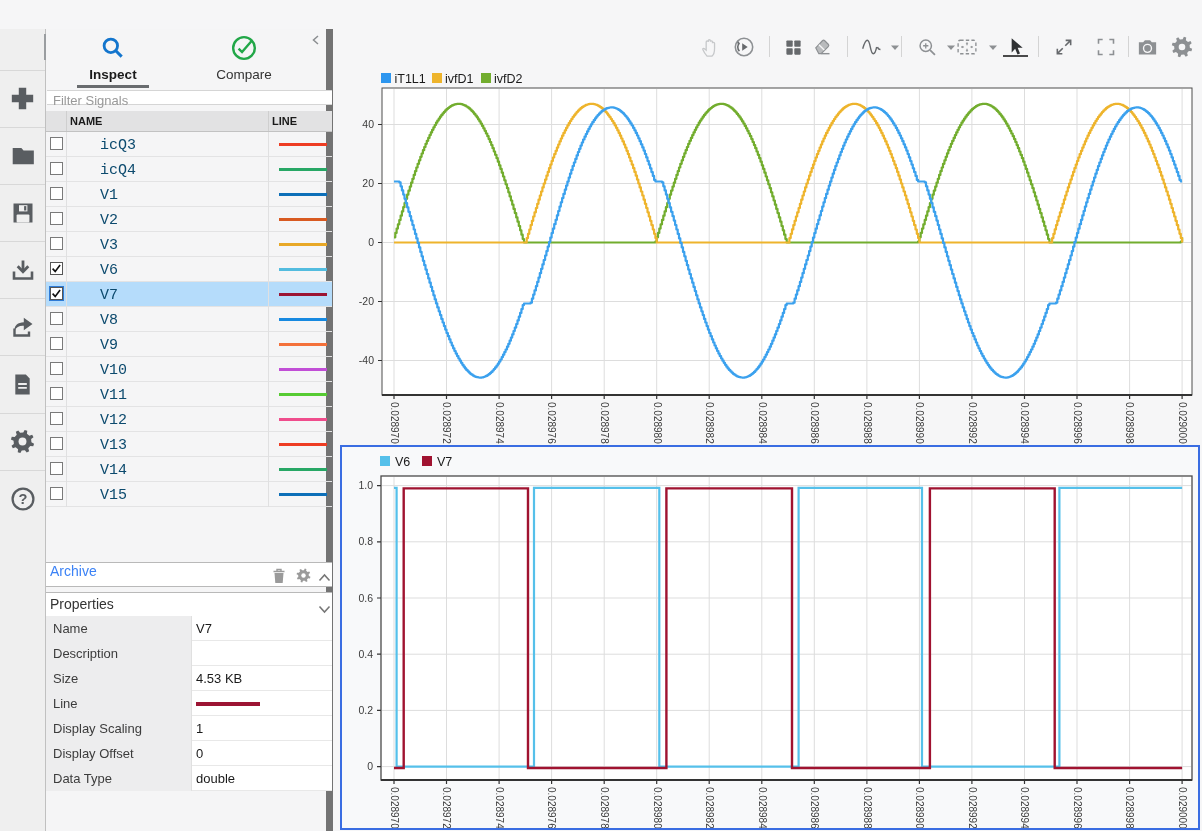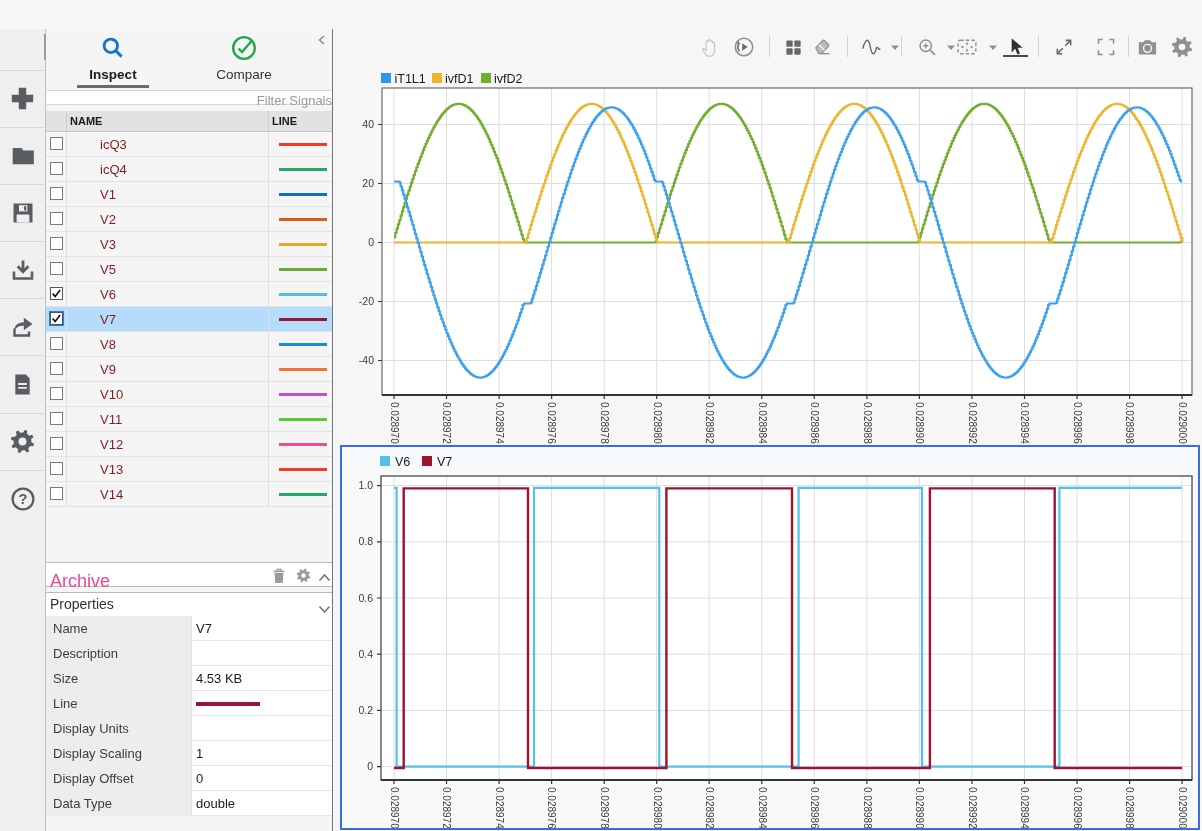--- a/index.html
+++ b/index.html
@@ -6,45 +6,45 @@
 #app { position:relative; width:1202px; height:831px; }
 
 #tbar { position:absolute; left:0; top:0; width:1202px; height:29px; background:#272c34; border-radius:7px 7px 0 0; }
 #tbar .ttl { position:absolute; left:0; right:0; top:6px; text-align:center; color:#ccd2d9; font-size:14px; font-weight:bold; }
 #tbar .chev { position:absolute; left:9px; top:4px; color:#b7bcc2; }
 .wbtn { position:absolute; top:0; }
 
 #sbar { position:absolute; left:0; top:29px; width:46px; height:802px; background:#efefef; border-right:1px solid #c0c0c0; }
 .sbc { position:absolute; left:0; width:45px; height:57px; display:flex; align-items:center; justify-content:center; border-top:1px solid #d8d8d8; }
 
-#lp { position:absolute; left:46px; top:29px; width:287px; height:802px; background:#f5f5f6; border-right:1px solid #737373; }
+#lp { position:absolute; left:46px; top:29px; width:287px; height:802px; background:#f5f5f6; border-right:7px solid #737373; }
 .tab { position:absolute; top:6px; width:120px; text-align:center; }
 .tab .lbl { font-size:13.5px; color:#333; margin-top:2px; display:block; }
 #tab-inspect { left:7px; }
 #tab-inspect .lbl { font-weight:bold; color:#1a1a1a; }
 #tab-compare { left:138px; }
 .tabund { position:absolute; left:31px; top:56px; width:72px; height:3px; background:#696c6f; }
 .pchev { position:absolute; right:6px; top:5px; color:#8a8d90; font-size:13px; }
-#filter { position:absolute; left:1px; top:61px; width:285px; height:15px; background:#fff; border-top:1px solid #d5d5d5; border-bottom:1px solid #d5d5d5; color:#999; font-size:13px; line-height:20px; padding-left:6px;text-align:right; }
+#filter { position:absolute; left:1px; top:61px; width:285px; height:15px; background:#fff; border-top:1px solid #d5d5d5; border-bottom:1px solid #d5d5d5; color:#999; font-size:13px; line-height:20px; padding-left:6px; }
 #thead { position:absolute; left:0; top:82px; width:286px; height:21px; background:#e2e2e3; border-bottom:1px solid #c2c2c2; font-size:11px; font-weight:bold; color:#1a1a1a; }
 #thead .h1 { position:absolute; left:24px; top:4px; }
 #thead .h2 { position:absolute; left:226px; top:4px; }
 #thead .vs1, .row .vs1 { position:absolute; left:20px; top:0; bottom:0; width:1px; background:#cfcfcf; }
 #thead .vs2, .row .vs2 { position:absolute; left:222px; top:0; bottom:0; width:1px; background:#cfcfcf; }
 #rows { position:absolute; left:0; top:103px; width:286px; }
 .row { position:relative; width:286px; height:25px; border-bottom:1px solid #e3e3e4; }
 .row.sel { background:#b5dcfb; }
 .cwrap { position:absolute; left:4px; top:5px; width:13px; height:13px; }
 .cb { display:block; width:13px; height:13px; background:#fff; border:1px solid #7a7a7a; }
 .cb.c { border-color:#555; }
 .cb svg { display:block; margin:-1px 0 0 -1px; }
-.nm { position:absolute; left:54px; top:5px; font-size:13px; color:#7f1d1d; }
+.nm { position:absolute; left:54px; top:5px; font-size:15px; color:#0c4a6e;font-family:Liberation Mono, monospace; }
 .sw { position:absolute; left:233px; top:11px; width:48px; height:3px; }
 #archbar { position:absolute; left:0; top:533px; width:286px; height:25px; background:#fff; border-top:1px solid #b9b9b9; border-bottom:1px solid #b9b9b9; }
-#archbar .t { position:absolute; left:4px; top:8px; font-size:18px; color:#ec4899; }
+#archbar .t { position:absolute; left:4px; top:0; font-size:14px; color:#3b82f6; }
 #propbar { position:absolute; left:0; top:563px; width:286px; height:33px; background:#fff; border-top:1px solid #b9b9b9; border-bottom:1px solid #c6c6c6; }
 #propbar .t { position:absolute; left:4px; top:3px; font-size:14px; color:#333; }
 #ptable { position:absolute; left:0; top:587px; width:286px; }
 .prow { position:relative; width:286px; height:25px; border-bottom:1px solid #e8e8e8; background:#fff; }
 .pk { position:absolute; left:0; top:0; width:146px; height:25px; background:#ededee; padding:5px 0 0 7px; font-size:13px; color:#3c3c3c; border-right:1px solid #e0e0e0; }
 .pv { position:absolute; left:150px; top:5px; font-size:13px; color:#1a1a1a; }
 .lsw { position:absolute; left:0; top:6px; width:64px; height:4px; background:#9c1433; display:block; }
 .aicon { position:absolute; top:4px; }
 
 #toolbar { position:absolute; left:333px; top:29px; width:869px; height:35px; background:#f6f6f7; }
@@ -158,27 +158,20 @@
         </div>
 <div class="row">
           <span class="cwrap">
             <span class="cb"></span>
           </span>
           <span class="nm">V3</span>
           <span class="sw" style="background:#e8a827"></span>
         </div>
 <div class="row">
           <span class="cwrap">
-            <span class="cb"></span>
-          </span>
-          <span class="nm">V5</span>
-          <span class="sw" style="background:#6ca832"></span>
-        </div>
-<div class="row">
-          <span class="cwrap">
             <span class="cb c">
               <svg width="13" height="13" viewBox="0 0 13 13">
                 <path d="M2.6 6.6l2.6 2.8 4.9-6.5" stroke="#111" stroke-width="1.6" fill="none"></path>
               </svg>
             </span>
           </span>
           <span class="nm">V6</span>
           <span class="sw" style="background:#53bcdf"></span>
         </div>
 <div class="row sel">
@@ -233,20 +226,27 @@
           </span>
           <span class="nm">V13</span>
           <span class="sw" style="background:#ee3d23"></span>
         </div>
 <div class="row">
           <span class="cwrap">
             <span class="cb"></span>
           </span>
           <span class="nm">V14</span>
           <span class="sw" style="background:#27a765"></span>
+        </div>
+<div class="row">
+          <span class="cwrap">
+            <span class="cb"></span>
+          </span>
+          <span class="nm">V15</span>
+          <span class="sw" style="background:#0d6fb8"></span>
         </div>
       <div style="position:absolute;left:20px;top:0;bottom:0;width:1px;background:#e0e0e1"></div>
       <div style="position:absolute;left:222px;top:0;bottom:0;width:1px;background:#e0e0e1"></div>
     </div>
     <div id="archbar">
         <span class="t">Archive</span>
       <span class="aicon" style="left:225px"><svg width="16" height="17" viewBox="0 0 16 17">
             <path d="M2.5 4.5h11M6 4V2.5h4V4" stroke="#9a9a9a" stroke-width="1.4" fill="none"></path>
             <path d="M3.5 6h9l-.8 10h-7.4z" fill="#9a9a9a"></path>
           </svg></span>
@@ -275,24 +275,20 @@
         </div>
 <div class="prow">
           <span class="pk">Size</span>
           <span class="pv">4.53 KB</span>
         </div>
 <div class="prow">
           <span class="pk">Line</span>
           <span class="pv">
             <span class="lsw"></span>
           </span>
-        </div>
-<div class="prow">
-          <span class="pk">Display Units</span>
-          <span class="pv"></span>
         </div>
 <div class="prow">
           <span class="pk">Display Scaling</span>
           <span class="pv">1</span>
         </div>
 <div class="prow">
           <span class="pk">Display Offset</span>
           <span class="pv">0</span>
         </div>
 <div class="prow">

